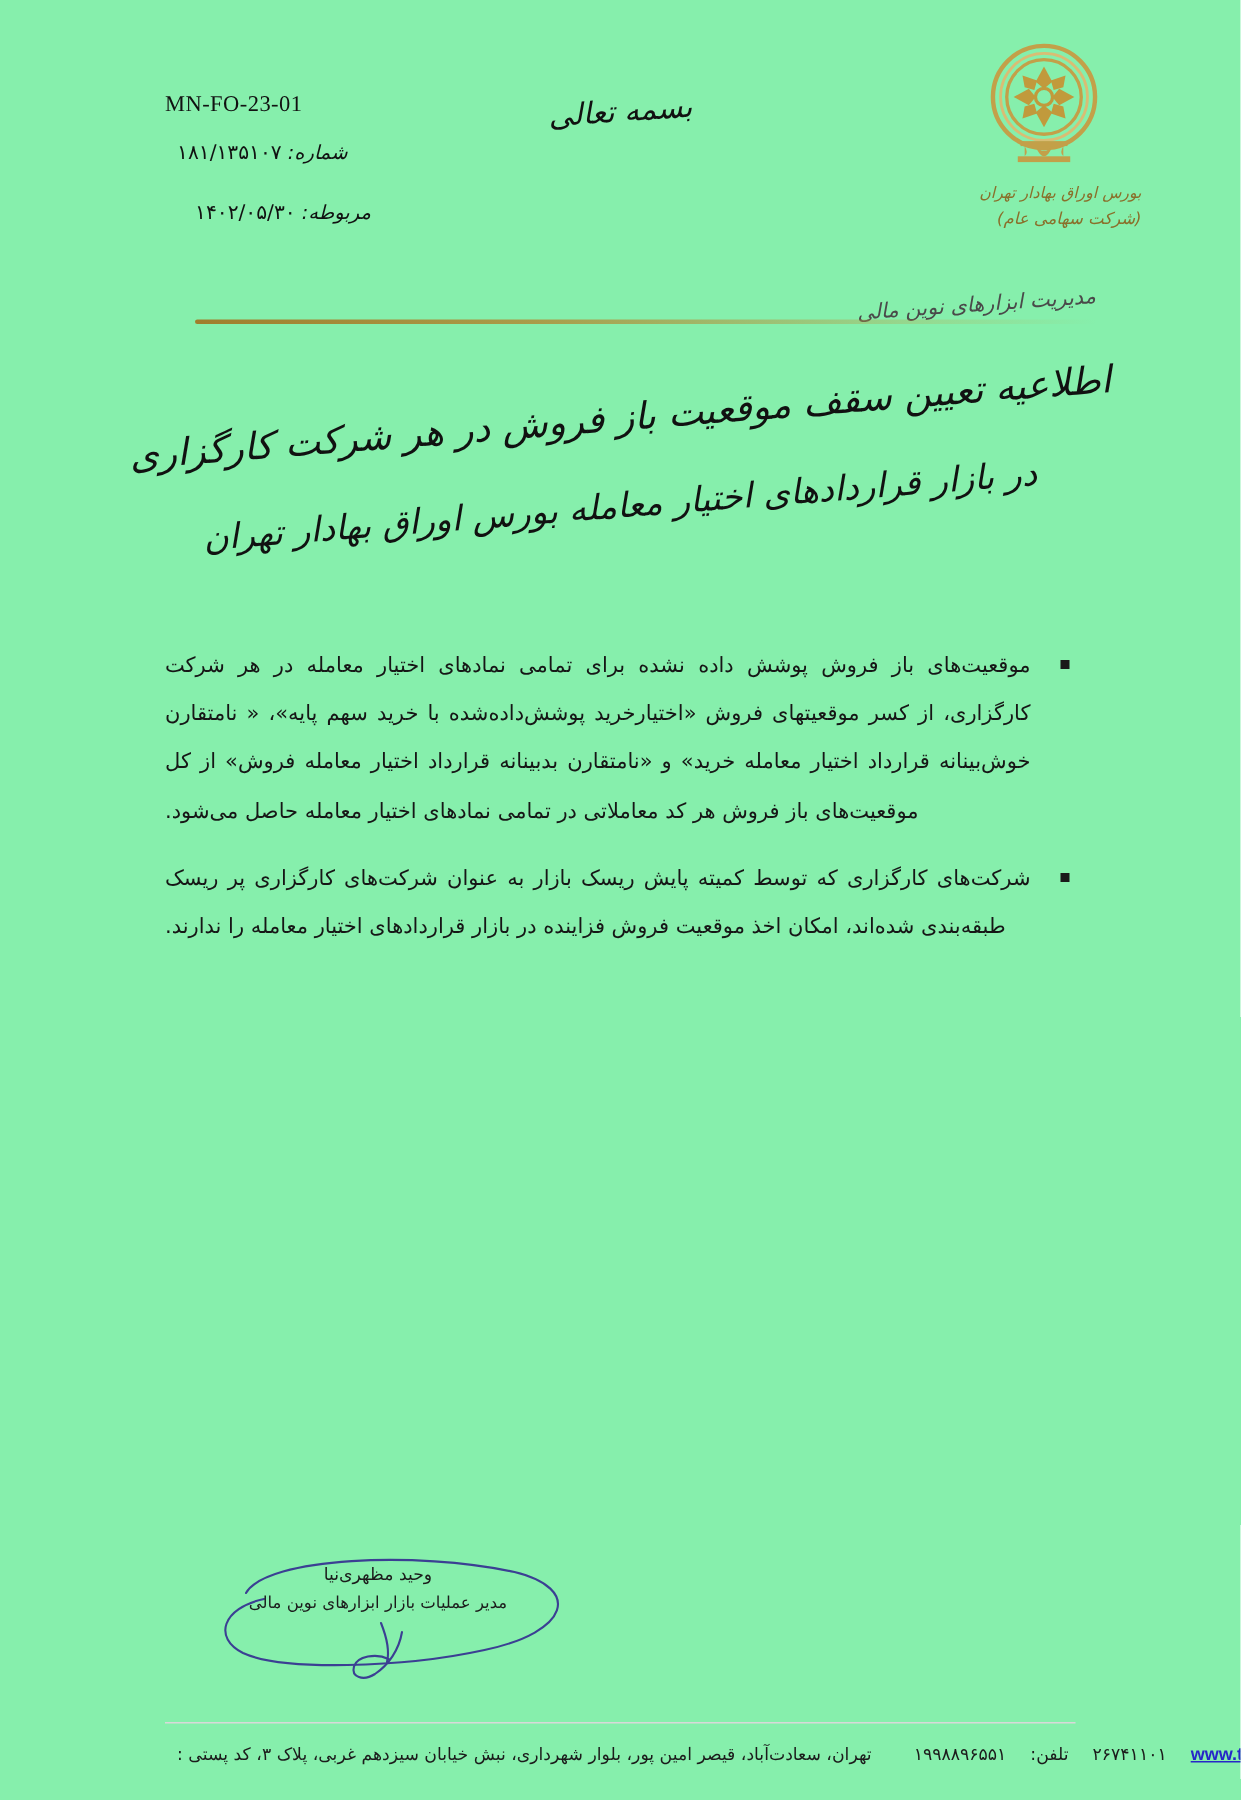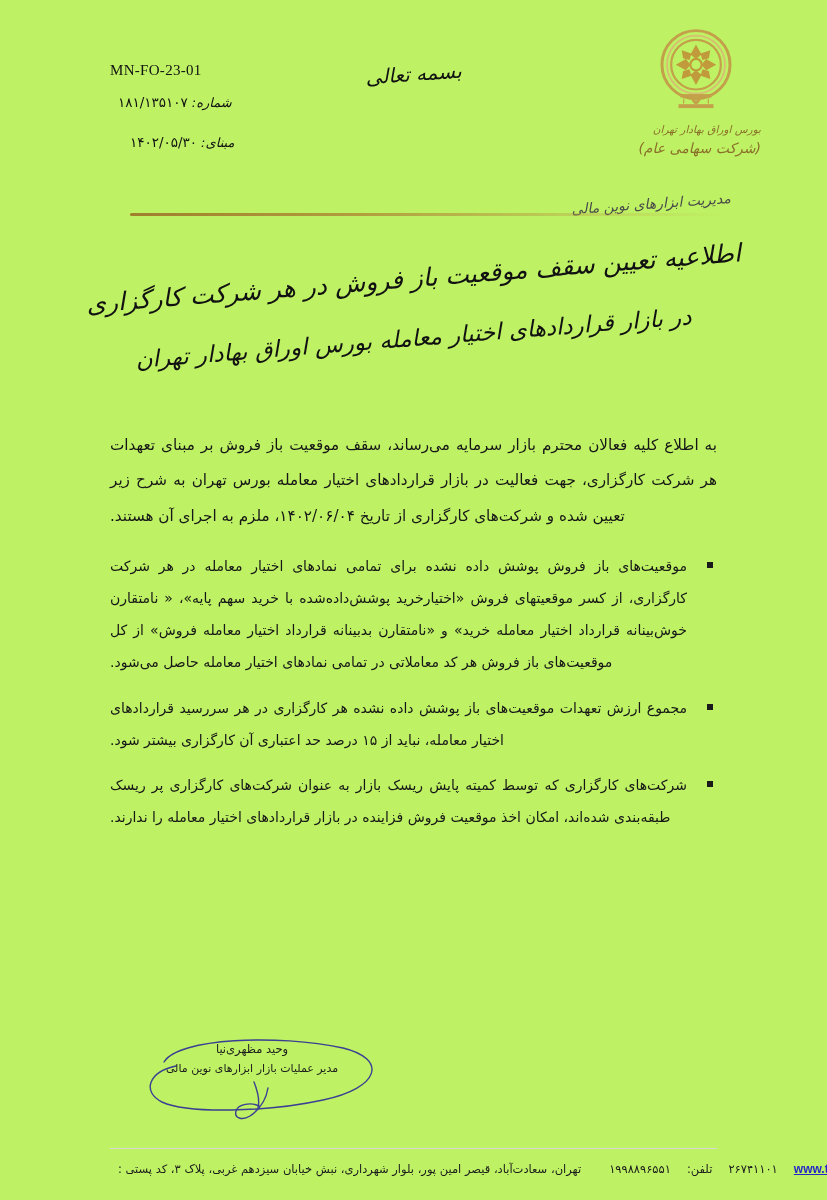--- a/index.html
+++ b/index.html
@@ -12,21 +12,21 @@
     height: 1200px;
     position: relative;
     font-family: "DejaVu Sans", "Liberation Sans", sans-serif;
     color: #1a1a1a;
     overflow: hidden;
   }
 
   .page {
     position: absolute;
     inset: 0;
-    background: #bef264;
+    background: #86efac;
   }
 
   
   .header {
     position: absolute;
     top: 0; left: 0; right: 0;
     height: 250px;
   }
 
   .doc-code {
@@ -93,21 +93,21 @@
     display: block;
   }
   .logo-caption {
     margin-top: 4px;
     font-size: 10.5px;
     color: #8a6f2a;
     line-height: 1.5;
     font-style: italic;
     letter-spacing: 0.2px;
   }
-  .logo-caption .l2 { font-size: 14px; display: block; }
+  .logo-caption .l2 { font-size: 11px; display: block; }
 
   
   .gold-rule {
     position: absolute;
     left: 130px;
     right: 96px;
     top: 213px;
     height: 3px;
     background: linear-gradient(to left, rgba(190,160,70,0) 0%, rgba(190,160,70,0.25) 18%, rgba(176,142,56,0.85) 62%, rgba(160,126,44,1) 100%);
     border-radius: 2px;
@@ -273,21 +273,21 @@
   <div class="header">
 
     <div class="doc-code">MN-FO-23-01</div>
 
     <div class="meta-line num">
       <span class="meta-label">شماره:</span>
       <span class="meta-value">۱۸۱/۱۳۵۱۰۷</span>
     </div>
 
     <div class="meta-line date">
-      <span class="meta-label">مبنای:</span>
+      <span class="meta-label">مربوطه:</span>
       <span class="meta-value">۱۴۰۲/۰۵/۳۰</span>
     </div>
 
     <div class="besmeh">بسمه تعالی</div>
 
     <div class="logo-block">
       <svg class="logo-mark" viewBox="0 0 100 100">
         <circle cx="50" cy="42" r="37" fill="none" stroke="#c6a martial"></circle>
         <circle cx="50" cy="42" r="37" fill="none" stroke="#c3a049" stroke-width="3.2"></circle>
         <circle cx="50" cy="42" r="31.5" fill="none" stroke="#d9bd74" stroke-width="2"></circle>
@@ -322,30 +322,25 @@
     <div class="gold-rule"></div>
   </div>
 
   <div class="title-block">
     <div class="title-line l1">اطلاعیه تعیین سقف موقعیت باز فروش در هر شرکت کارگزاری</div>
     <div class="title-line l2">در بازار قراردادهای اختیار معامله بورس اوراق بهادار تهران</div>
   </div>
 
   <div class="body-block">
 
-    <p class="intro">به اطلاع کلیه فعالان محترم بازار سرمایه می‌رساند، سقف موقعیت باز فروش بر مبنای تعهدات هر شرکت کارگزاری، جهت فعالیت در بازار قراردادهای اختیار معامله بورس تهران به شرح زیر تعیین شده و شرکت‌های کارگزاری از تاریخ ۱۴۰۲/۰۶/۰۴، ملزم به اجرای آن هستند.</p>
 
     <ul class="bullets">
       <li>
         <span class="marker"></span>
         <span>موقعیت‌های باز فروش پوشش داده نشده برای تمامی نمادهای اختیار معامله در هر شرکت کارگزاری، از کسر موقعیتهای فروش «اختیارخرید پوشش‌داده‌شده با خرید سهم پایه»، « نامتقارن خوش‌بینانه قرارداد اختیار معامله خرید» و «نامتقارن بدبینانه قرارداد اختیار معامله فروش» از کل موقعیت‌های باز فروش هر کد معاملاتی در تمامی نمادهای اختیار معامله حاصل می‌شود.</span>
-      </li>
-      <li>
-        <span class="marker"></span>
-        <span>مجموع ارزش تعهدات موقعیت‌های باز پوشش داده نشده هر کارگزاری در هر سررسید قراردادهای اختیار معامله، نباید از ۱۵ درصد حد اعتباری آن کارگزاری بیشتر شود.</span>
       </li>
       <li>
         <span class="marker"></span>
         <span>شرکت‌های کارگزاری که توسط کمیته پایش ریسک بازار به عنوان شرکت‌های کارگزاری پر ریسک طبقه‌بندی شده‌اند، امکان اخذ موقعیت فروش فزاینده در بازار قراردادهای اختیار معامله را ندارند.</span>
       </li>
     </ul>
   </div>
 
   <div class="signature-block">
     <svg class="sig-ink" viewBox="0 0 300 110">

